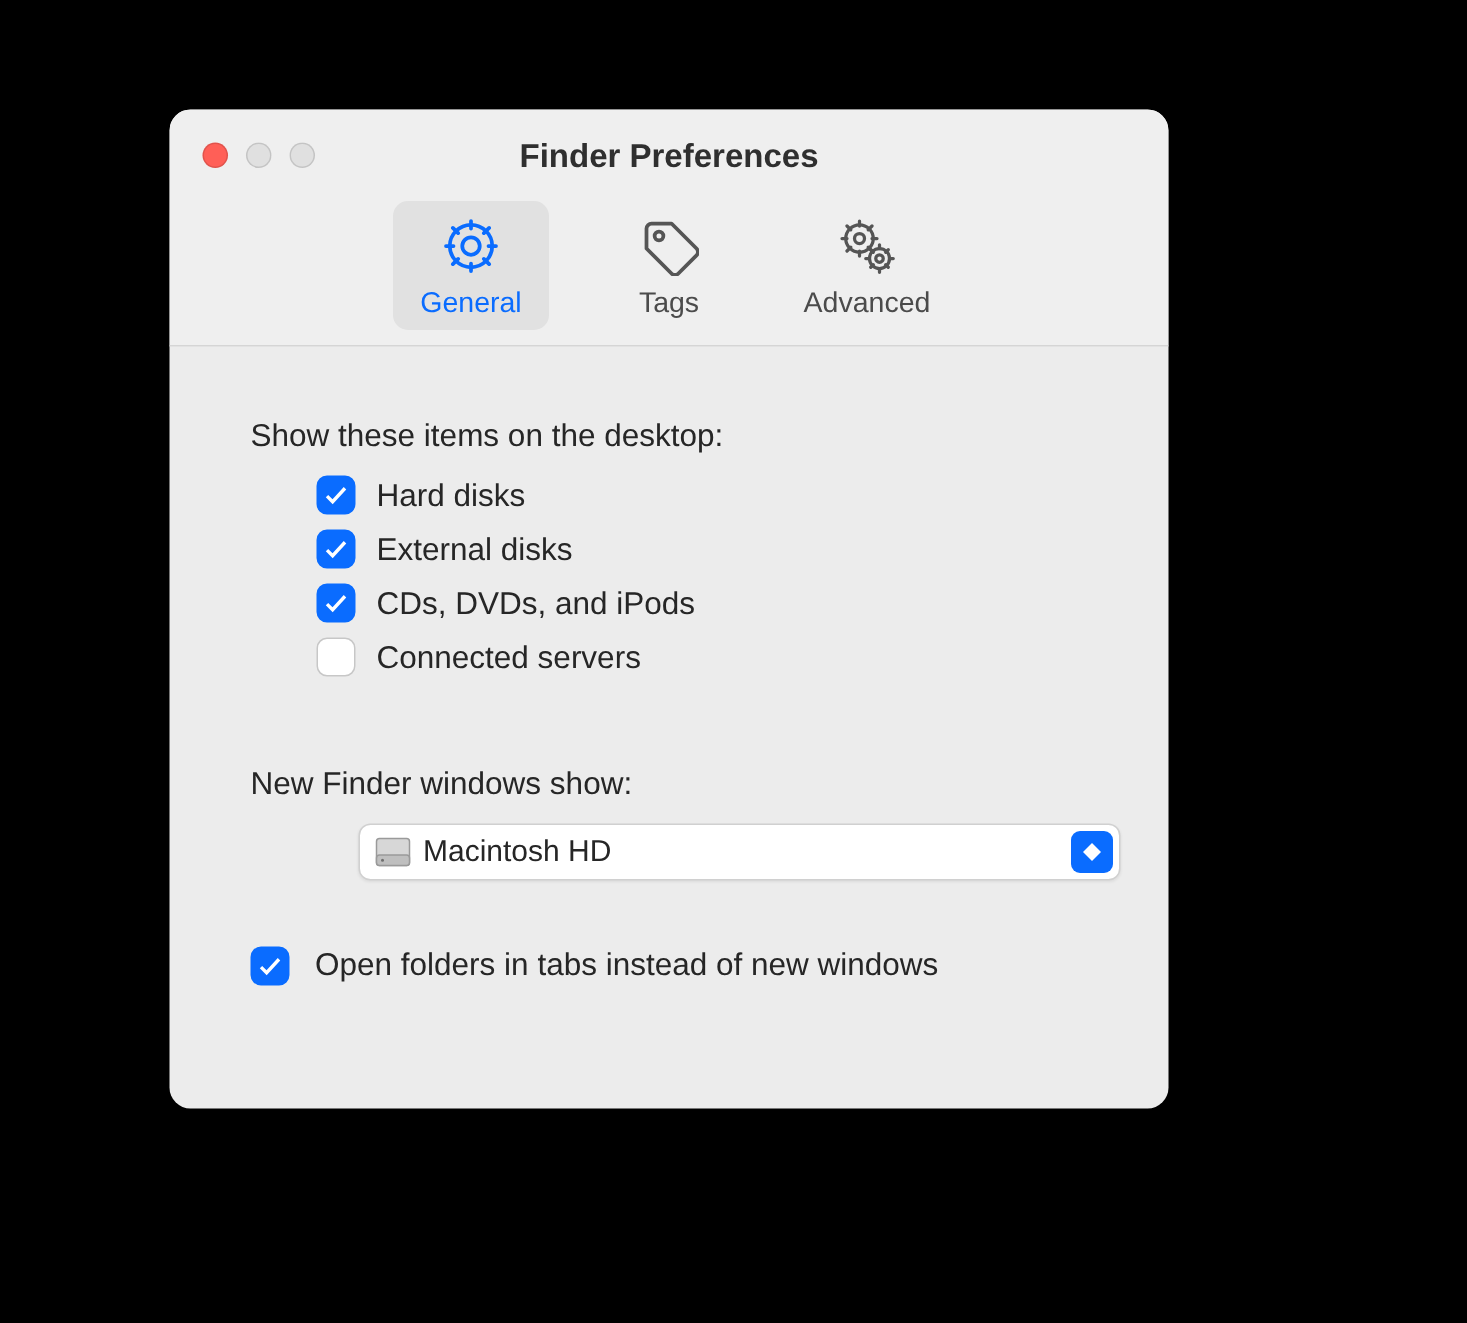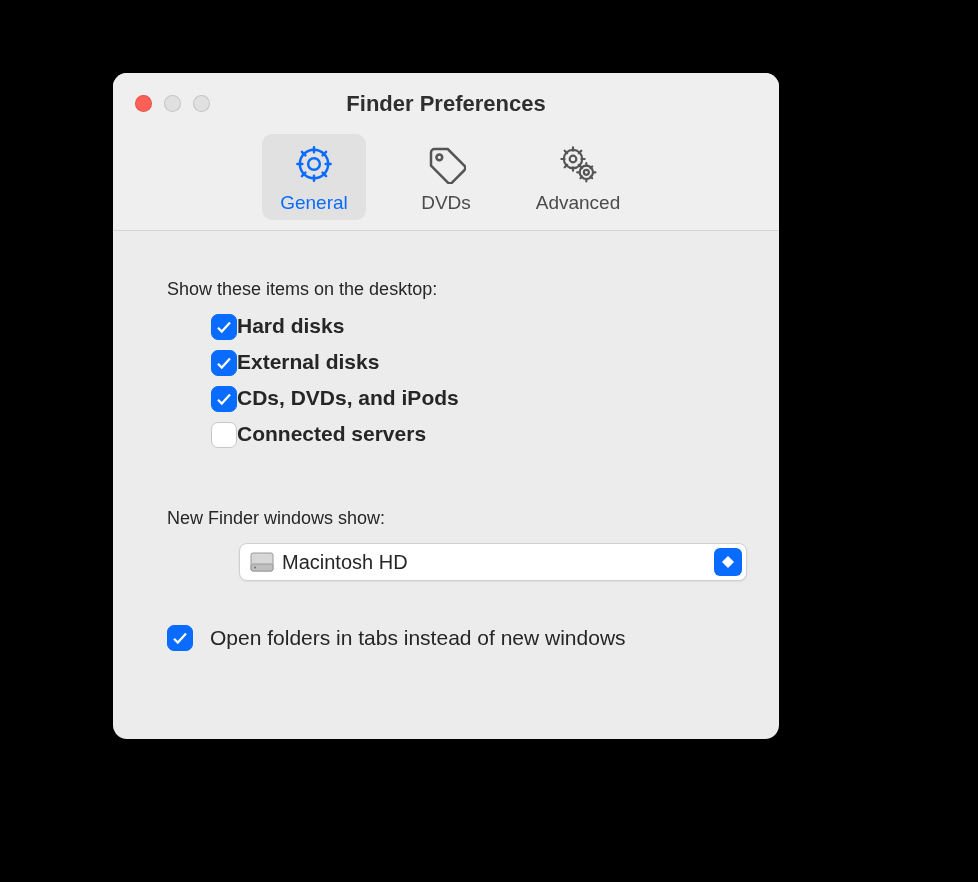--- a/index.html
+++ b/index.html
@@ -66,27 +66,26 @@
   .tab.selected svg { stroke: #0a6cff; fill:none; }
   .tab:not(.selected) svg { stroke: #555; fill:none; }
 
   .content {
     padding: 36px 54px 32px 54px;
     font-size: 21px;
     color: #262626;
   }
   .section-label {
     margin: 12px 0 14px 0;
-    font-size: 18px;
+    font-size: 21px;
   }
   .check-row {
-    display: flex; align-items: flex-start; 
+    display: flex; align-items: flex-end; gap: 14px;
     margin: 10px 0 10px 44px;
     font-size: 21px;
-    font-weight: bold;
   }
   .check {
     width: 26px; height: 26px; border-radius: 7px;
     background: #fff; border: 1px solid #c7c7c7;
     display: flex; align-items: center; justify-content: center;
     flex-shrink: 0;
   }
   .check.checked {
     background: #0a6cff; border-color: #0a6cff;
   }
@@ -145,21 +144,21 @@
         <span class="lbl">General</span>
       </div>
 
       <div class="tab">
         <span class="ico">
           <svg viewBox="0 0 48 48" stroke-width="3" stroke-linejoin="round" stroke-linecap="round">
             <path d="M26 6H10c-2 0-4 2-4 4v16l20 20c1.5 1.5 4 1.5 5.5 0l14.5-14.5c1.5-1.5 1.5-4 0-5.5L26 6z"></path>
             <circle cx="16" cy="16" r="3.5"></circle>
           </svg>
         </span>
-        <span class="lbl">DVDs</span>
+        <span class="lbl">Tags</span>
       </div>
 
 
       <div class="tab">
         <span class="ico">
           <svg viewBox="0 0 48 48" stroke-width="2.6" stroke-linejoin="round" stroke-linecap="round">
             <circle cx="18" cy="18" r="4"></circle>
               <circle cx="18" cy="18" r="11"></circle>
             <path d="M18 4v4M18 28v4M32 18h-4M8 18H4M28 8l-3 3M11 25l-3 3M28 28l-3-3M11 11 8 8"></path>
             <circle cx="34" cy="34" r="3"></circle>

